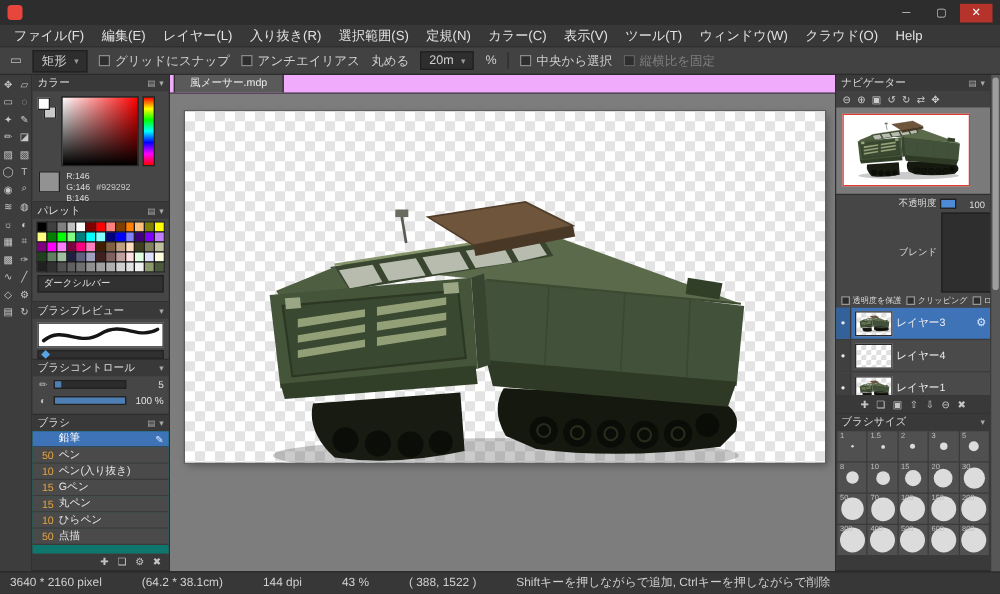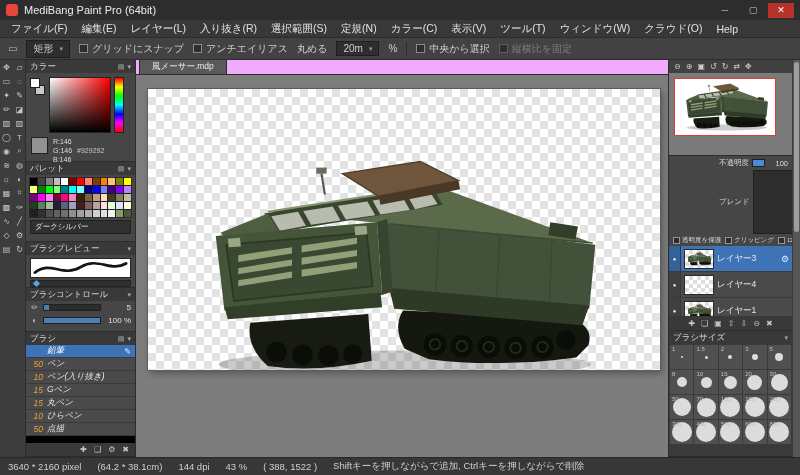--- a/index.html
+++ b/index.html
@@ -71,21 +71,21 @@
   .prev-mark{width:5px;height:5px;background:#58a6e8;transform:rotate(45deg);margin-left:3px;}
 
   .control-panel{height:44px;}
   .ctl-row{display:flex;align-items:center;gap:4px;padding:2px 4px;font-size:8px;}
   .ctl-icon{width:9px;color:#bdbdbd;font-size:8px;text-align:center;}
   .ctl-track{flex:1;height:7px;background:#2c2c2c;border:1px solid #212121;position:relative;}
   .ctl-fill{position:absolute;left:0;top:0;bottom:0;background:#4d7fb5;}
   .ctl-val{width:26px;text-align:right;font-size:8px;color:#e2e2e2;}
 
   .brush-panel{flex:1;min-height:0;}
-  .brush-list{flex:1;background:#000000;overflow:hidden;font-style:italic;}
+  .brush-list{flex:1;background:#0f766e;overflow:hidden;}
   .brush-row{height:13px;display:flex;align-items:center;gap:4px;padding:0 4px;font-size:8.5px;
              background:#4a4a4a;border-bottom:1px solid #3a3a3a;color:#e3e3e3;}
   .brush-row.selected{background:#3e73b8;color:#fff;}
   .brush-size{width:13px;text-align:right;color:#e6a33d;flex:none;}
   .brush-row.selected .brush-size{color:#fff;}
   .brush-name{flex:1;white-space:nowrap;overflow:hidden;}
   .brush-edit{font-size:8px;color:#dce9ff;}
   .pfoot{height:13px;background:#393939;display:flex;align-items:center;justify-content:flex-end;
          gap:7px;padding:0 6px;font-size:8px;color:#c3c3c3;flex:none;}
 
@@ -152,21 +152,21 @@
   .bs-cell{background:#505050;position:relative;display:flex;align-items:center;justify-content:center;}
   .bs-label{position:absolute;top:1px;left:2px;font-size:6px;color:#c0c0c0;}
   .bs-dot{border-radius:50%;background:#dcdcdc;}
 
   
   .vscroll{width:8px;background:#575757;border-left:1px solid #3a3a3a;position:relative;flex:none;}
   .vthumb{position:absolute;top:2px;left:1px;right:1px;height:170px;background:#9d9d9d;border-radius:3px;}
 
   
   .statusbar{height:18px;background:#373737;border-top:1px solid #282828;display:flex;align-items:center;
-             gap:16px;padding:0 8px;font-size:9.5px;color:#d0d0d0;flex:none;white-space:nowrap;overflow:hidden;}
+             gap:32px;padding:0 8px;font-size:9.5px;color:#d0d0d0;flex:none;white-space:nowrap;overflow:hidden;}
 </style>
 </head>
 <body>
 
 <svg width="0" height="0" style="position:absolute">
   <symbol id="tank-art" viewBox="0 0 520 300">
     <ellipse cx="270" cy="260" rx="215" ry="16" fill="rgba(70,70,70,0.28)"></ellipse>
 
     <path d="M268,198 L452,206 Q490,212 482,238 L468,252 Q375,264 298,254 L270,242 Q256,218 268,198 Z" fill="#15180f"></path>
     <g fill="#0a0c07">
@@ -233,21 +233,20 @@
     <rect x="168" y="33" width="12" height="7" fill="#6b6b60"></rect>
     <line x1="174" y1="40" x2="178" y2="64" stroke="#5a5a52" stroke-width="2.5"></line>
     <polygon points="438,96 470,101 467,116 436,111" fill="#323f28"></polygon>
   </symbol>
 </svg>
 
 <div class="app">
 
   <div class="titlebar">
     <span class="app-icon"></span>
-    <span class="title">MediBang Paint Pro (64bit)</span>
     <div class="win-controls">
       <span class="win-btn">─</span>
       <span class="win-btn">▢</span>
       <span class="win-btn close">✕</span>
     </div>
   </div>
 
   <div class="menubar" id="menubar">
       <span class="menu-item">ファイル(F)</span>
       <span class="menu-item">編集(E)</span>
@@ -526,20 +525,26 @@
           <svg class="tank-main" viewBox="0 0 520 300">
             <use href="#tank-art"></use>
           </svg>
         </div>
       </div>
     </div>
 
     <div class="rightcol">
 
       <section class="panel nav-panel">
+        <div class="phead">
+          <span>ナビゲーター</span>
+          <span class="spacer"></span>
+          <span class="hicon">▤</span>
+          <span class="hicon">▾</span>
+        </div>
         <div class="nav-icons" id="nav-icons">
             <span class="nav-icon">⊖</span>
             <span class="nav-icon">⊕</span>
             <span class="nav-icon">▣</span>
             <span class="nav-icon">↺</span>
             <span class="nav-icon">↻</span>
             <span class="nav-icon">⇄</span>
             <span class="nav-icon">✥</span>
           </div>
         <div class="nav-body">

